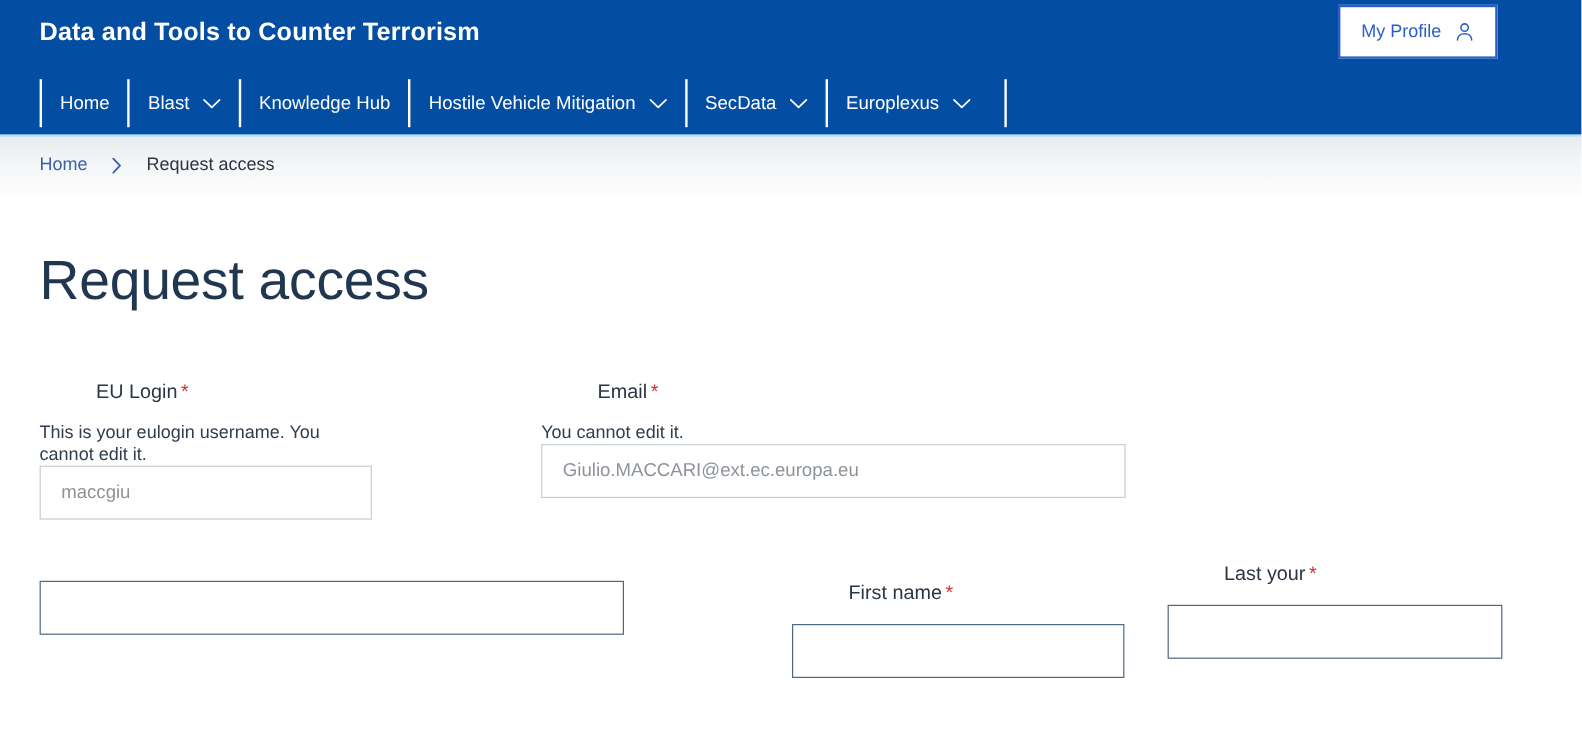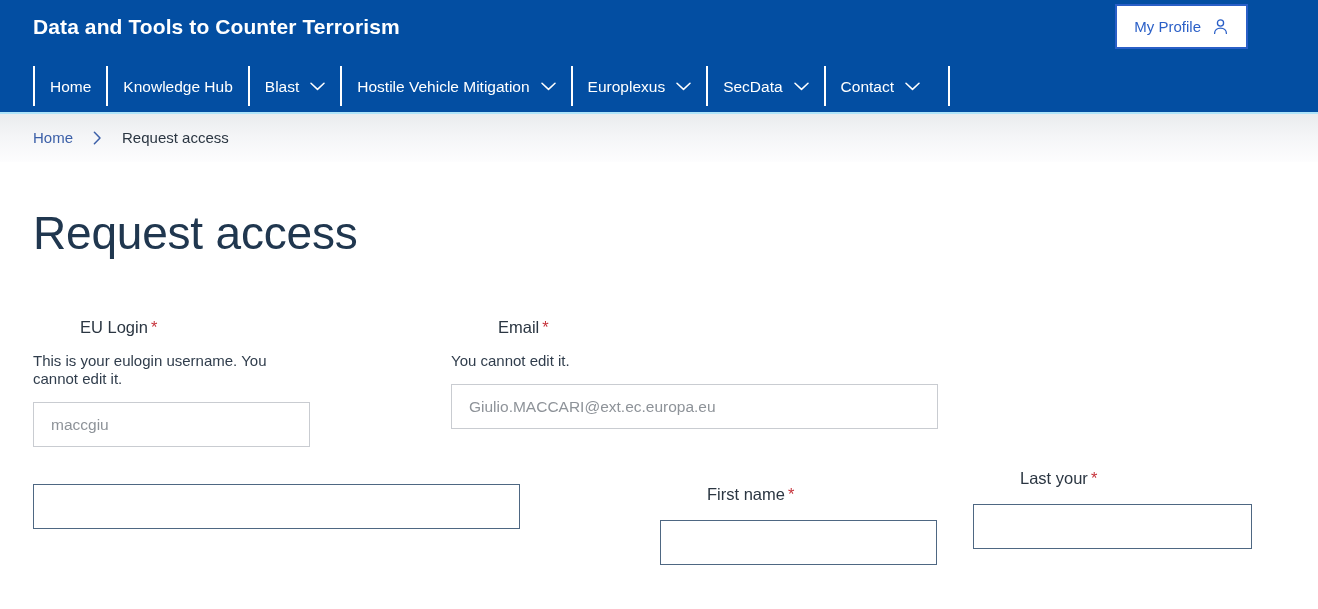--- a/index.html
+++ b/index.html
@@ -197,21 +197,21 @@
     left: 0;
     top: 0;
     width: 277px;
   }
   .field-email {
     position: absolute;
     left: 418px;
     top: 0;
     width: 487px;
   }
-  .row-credentials .input-wrap { margin-top: 14px; }
+  .row-credentials .input-wrap { }
 
   
   .row-identity {
     position: relative;
     margin-top: 41px;
     height: 90px;
   }
   .field-employer {
     position: absolute;
     left: 0;
@@ -249,67 +249,59 @@
     </span>
   </div>
 
   <nav class="main-nav">
 
     <div class="nav-item">
       <span class="nav-item-label">Home</span>
     </div>
 
     <div class="nav-item">
-      <span class="nav-item-label">Knowledge Hub</span>
-    </div>
-
-    <div class="nav-item">
       <span class="nav-item-label">Blast</span>
       <span class="chevron-icon">
         <svg width="15" height="9" viewBox="0 0 15 9" fill="none" xmlns="http://www.w3.org/2000/svg">
           <path d="M1 1.2 L7.5 7.4 L14 1.2" stroke="#ffffff" stroke-width="1.5" stroke-linecap="round" stroke-linejoin="round"></path>
         </svg>
       </span>
     </div>
 
     <div class="nav-item">
+      <span class="nav-item-label">Knowledge Hub</span>
+    </div>
+
+    <div class="nav-item">
       <span class="nav-item-label">Hostile Vehicle Mitigation</span>
       <span class="chevron-icon">
         <svg width="15" height="9" viewBox="0 0 15 9" fill="none" xmlns="http://www.w3.org/2000/svg">
           <path d="M1 1.2 L7.5 7.4 L14 1.2" stroke="#ffffff" stroke-width="1.5" stroke-linecap="round" stroke-linejoin="round"></path>
         </svg>
       </span>
     </div>
 
     <div class="nav-item">
+      <span class="nav-item-label">SecData</span>
+      <span class="chevron-icon">
+        <svg width="15" height="9" viewBox="0 0 15 9" fill="none" xmlns="http://www.w3.org/2000/svg">
+          <path d="M1 1.2 L7.5 7.4 L14 1.2" stroke="#ffffff" stroke-width="1.5" stroke-linecap="round" stroke-linejoin="round"></path>
+        </svg>
+      </span>
+    </div>
+
+    <div class="nav-item">
       <span class="nav-item-label">Europlexus</span>
       <span class="chevron-icon">
         <svg width="15" height="9" viewBox="0 0 15 9" fill="none" xmlns="http://www.w3.org/2000/svg">
           <path d="M1 1.2 L7.5 7.4 L14 1.2" stroke="#ffffff" stroke-width="1.5" stroke-linecap="round" stroke-linejoin="round"></path>
         </svg>
       </span>
     </div>
 
-    <div class="nav-item">
-      <span class="nav-item-label">SecData</span>
-      <span class="chevron-icon">
-        <svg width="15" height="9" viewBox="0 0 15 9" fill="none" xmlns="http://www.w3.org/2000/svg">
-          <path d="M1 1.2 L7.5 7.4 L14 1.2" stroke="#ffffff" stroke-width="1.5" stroke-linecap="round" stroke-linejoin="round"></path>
-        </svg>
-      </span>
-    </div>
-
-    <div class="nav-item">
-      <span class="nav-item-label">Contact</span>
-      <span class="chevron-icon">
-        <svg width="15" height="9" viewBox="0 0 15 9" fill="none" xmlns="http://www.w3.org/2000/svg">
-          <path d="M1 1.2 L7.5 7.4 L14 1.2" stroke="#ffffff" stroke-width="1.5" stroke-linecap="round" stroke-linejoin="round"></path>
-        </svg>
-      </span>
-    </div>
 
     <div class="nav-end-rule"></div>
 
   </nav>
 </header>
 
 <div class="breadcrumb-bar">
   <span class="breadcrumb-link">Home</span>
   <span class="breadcrumb-sep">
     <svg width="9" height="14" viewBox="0 0 9 14" fill="none" xmlns="http://www.w3.org/2000/svg">

